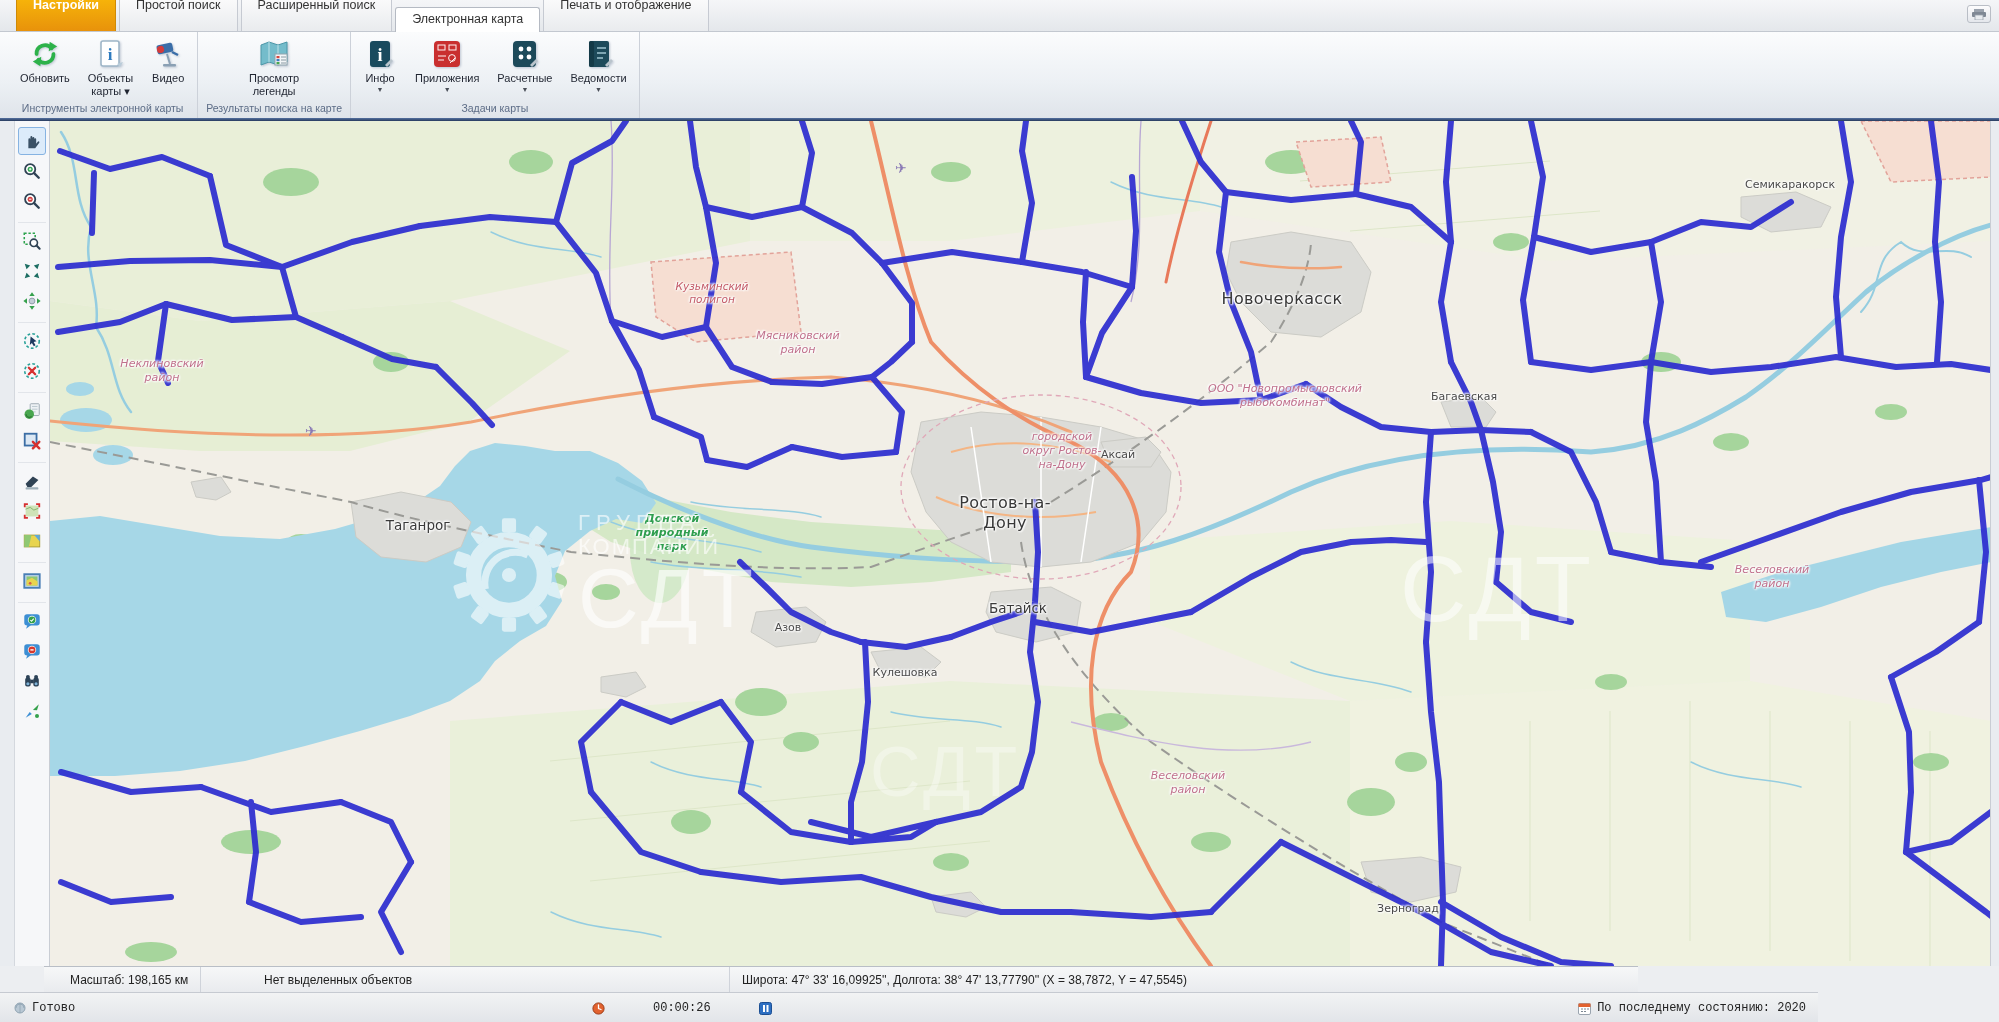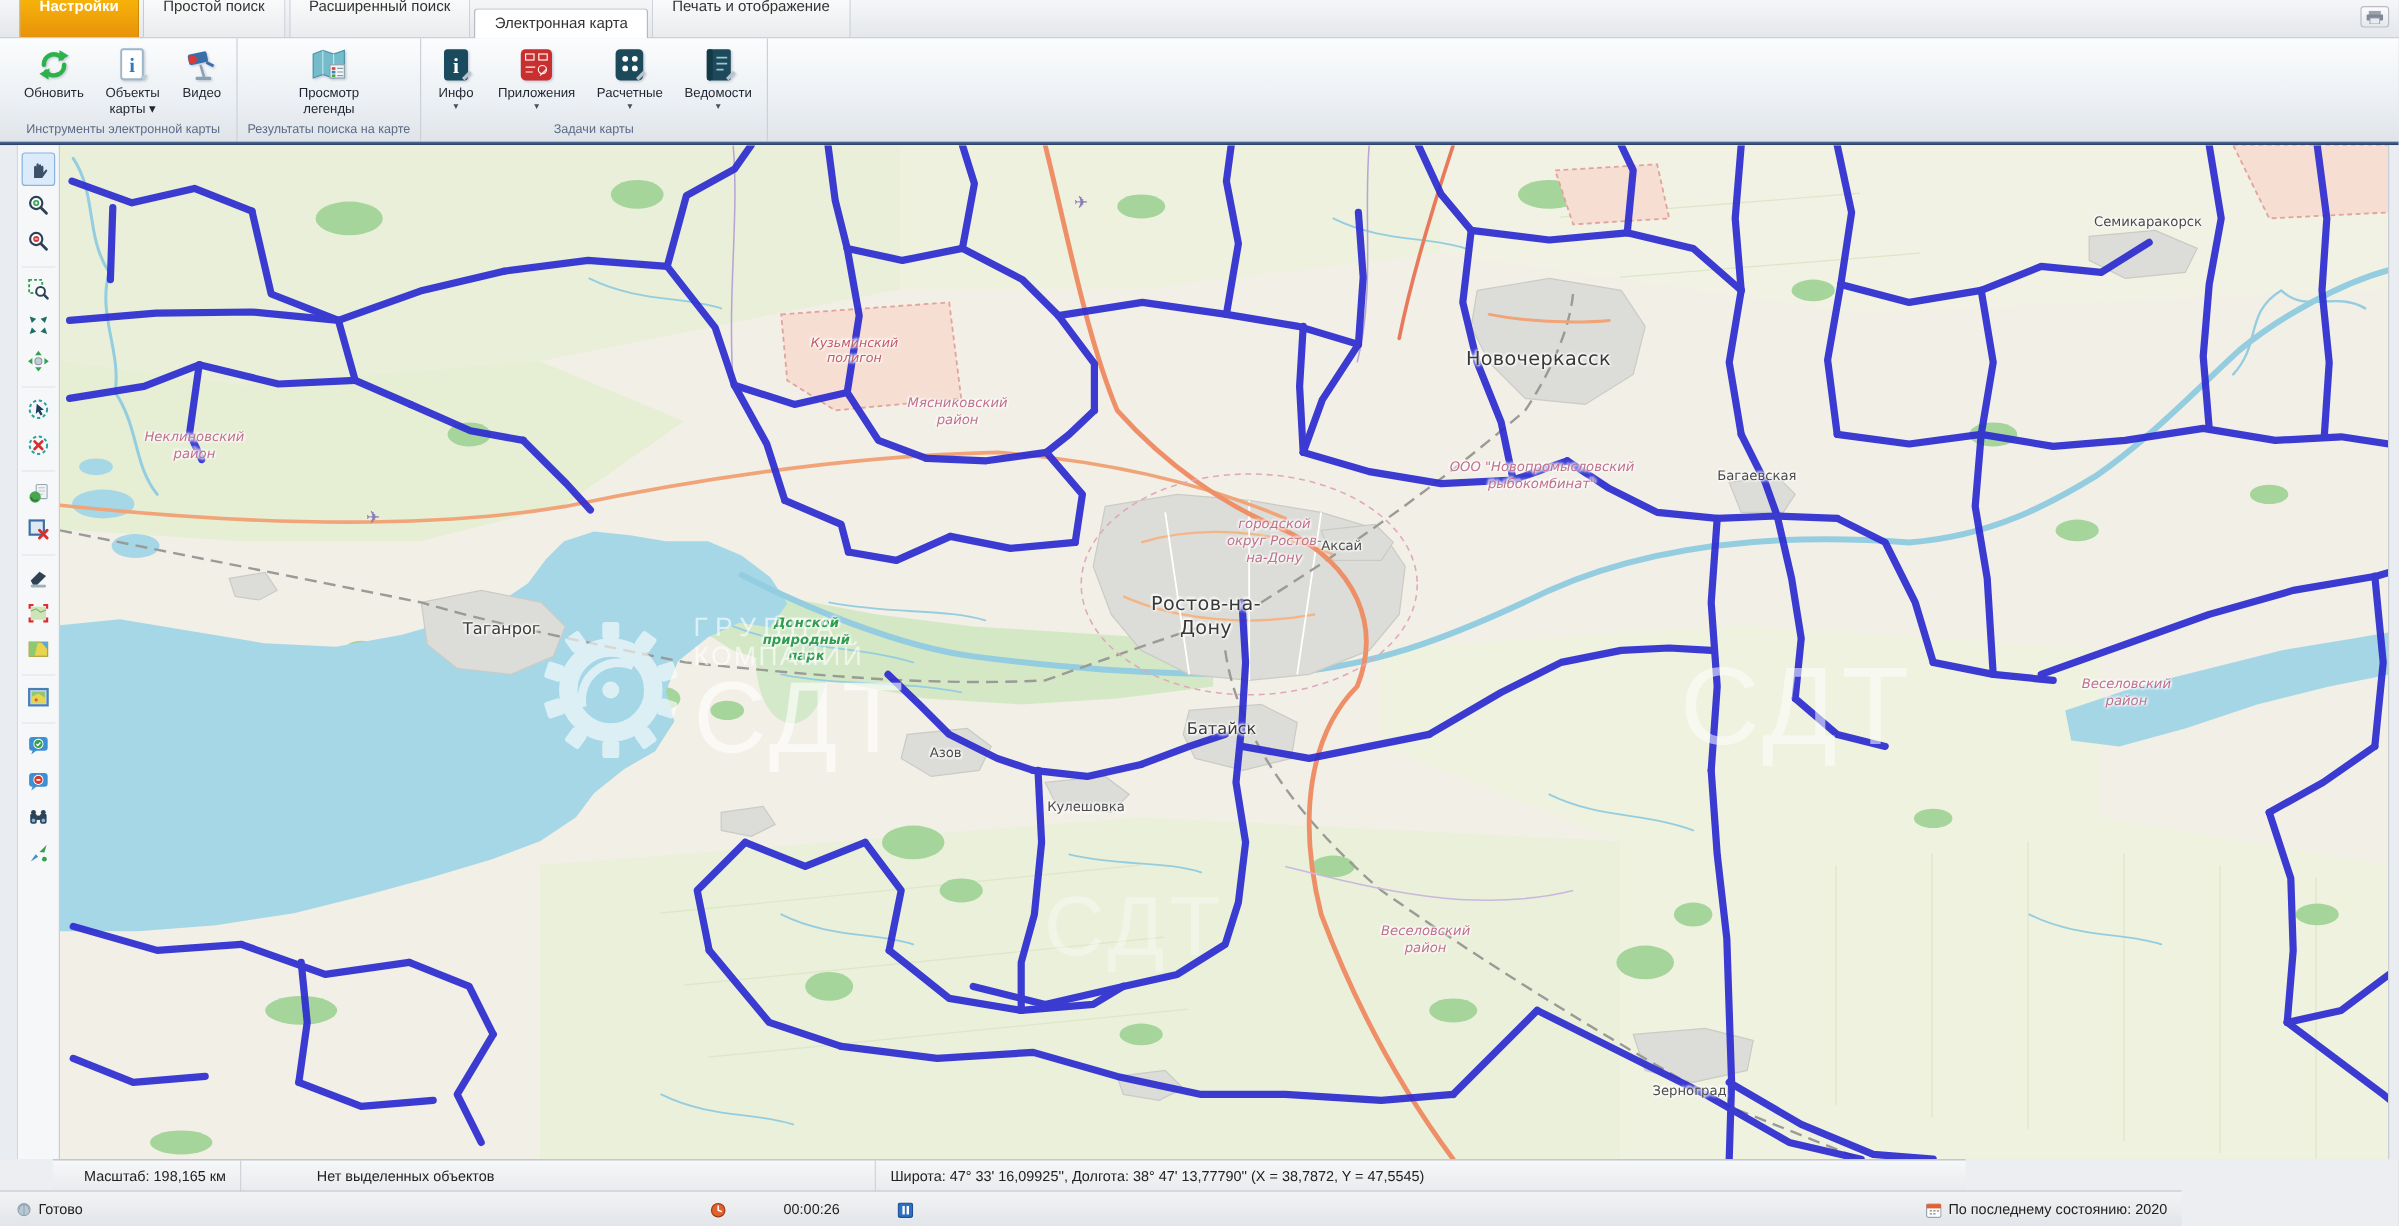--- a/index.html
+++ b/index.html
@@ -62,21 +62,21 @@
   .wmflex{display:flex;align-items:center;gap:10px;}
 
   
   .statusbar{position:absolute;left:0;top:966px;width:1594px;height:26px;background:linear-gradient(#f6f7f8,#e9ebee);
              border-top:1px solid #b9bec6;font-size:12px;color:#222;margin-left:44px;}
   .sseg{position:absolute;top:0;height:26px;display:flex;align-items:center;padding:0 12px;border-right:1px solid #cfd3da;white-space:nowrap;}
   .statusbar .s1{left:14px;}
   .statusbar .s2{left:208px;width:478px;}
   .statusbar .s3{left:686px;border-right:none;}
   .bottombar{position:absolute;left:0;top:992px;width:1818px;height:30px;background:linear-gradient(#f2f3f4,#e2e5e9);
-             border-top:1px solid #c6cad1;font-size:12px;color:#222;}
+             border-top:1px solid #c6cad1;font-size:12px;color:#222;font-family:Liberation Mono, monospace;}
   .bseg{position:absolute;top:0;height:30px;display:flex;align-items:center;gap:6px;white-space:nowrap;}
   .bottombar .b1{left:14px;}
   .bottombar .b2{left:592px;gap:48px;}
   .bottombar .b3{right:12px;}
 </style>
 </head>
 <body>
 
 <div class="app">
 

